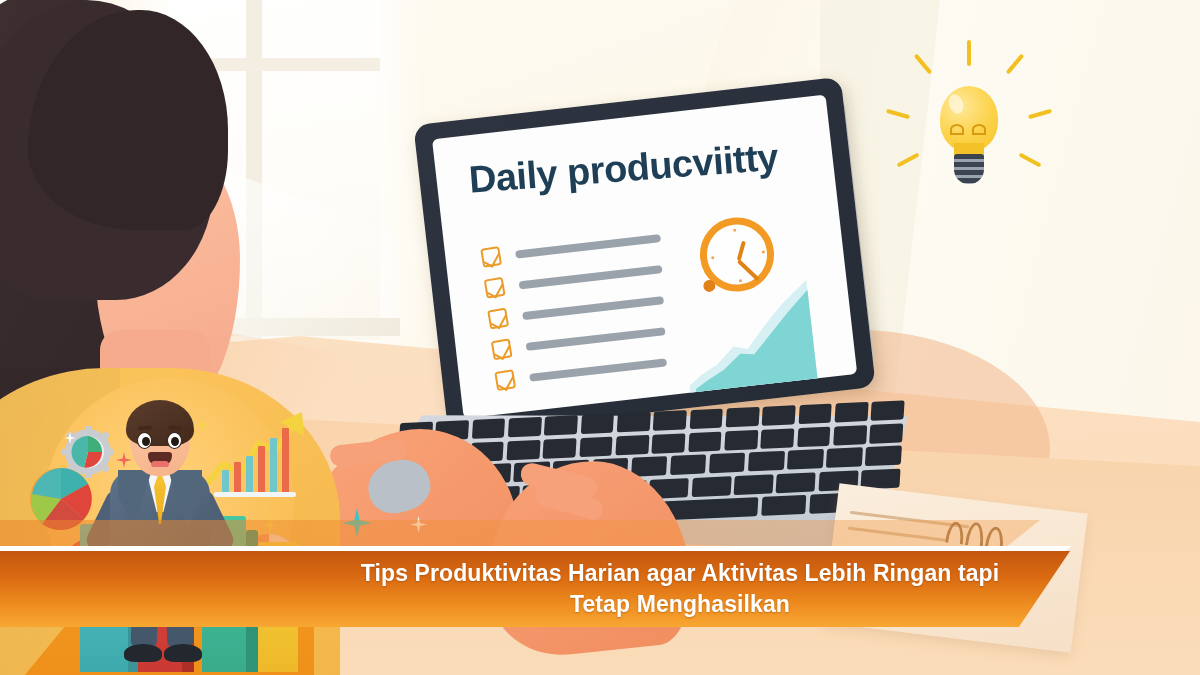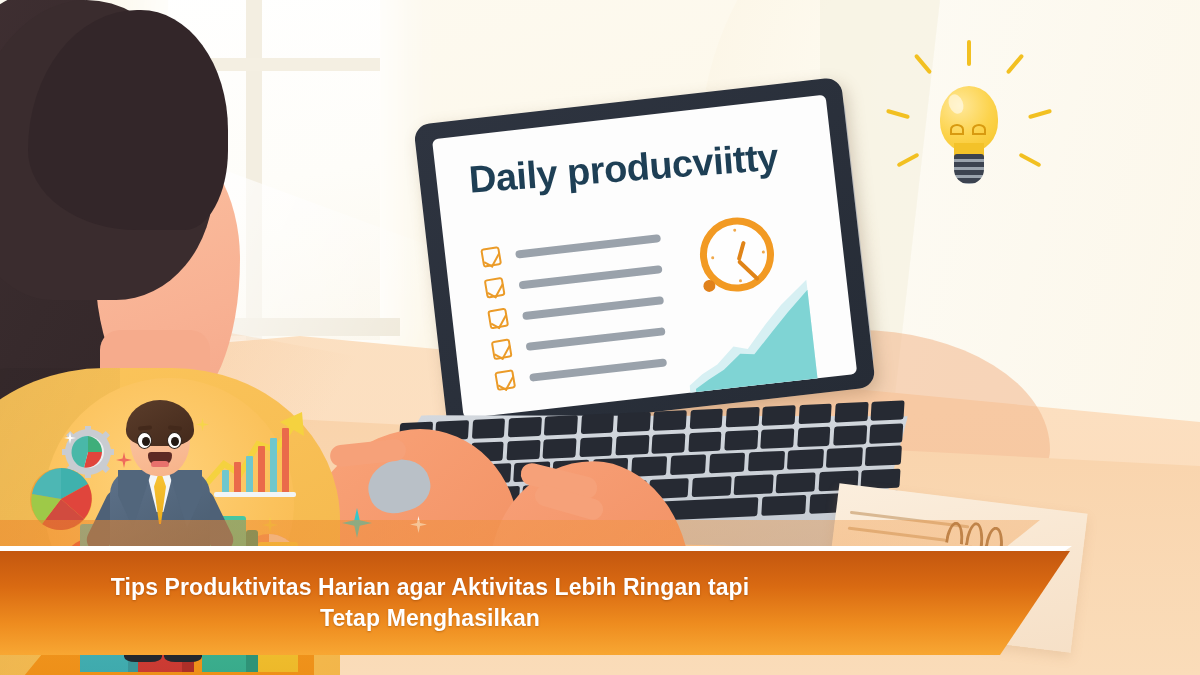--- a/index.html
+++ b/index.html
@@ -344,24 +344,24 @@
     position:absolute; left:0; top:520px; width:1200px; height:32px;
     background:linear-gradient(90deg,rgba(236,133,42,.55) 0%,rgba(240,148,60,.42) 55%,rgba(242,158,78,.34) 100%);
     clip-path:polygon(0 0,1040px 0,1000px 100%,0 100%);
   }
   .band-white {
     position:absolute; left:0; top:546px; width:1200px; height:7px;
     background:#ffffff;
     clip-path:polygon(0 0,1072px 0,1062px 100%,0 100%);
   }
   .banner {
-    position:absolute; left:0; top:551px; width:1200px; height:104px;
+    position:absolute; left:0; top:551px; width:1200px; height:76px;
     background:linear-gradient(180deg,#c4570f 0%,#d96a12 34%,#ee8c1f 70%,#f8a733 100%);
     clip-path:polygon(0 0,1070px 0,1000px 104px,0 104px);
-    display:flex; align-items:center; justify-content:flex-start;
+    display:flex; align-items:center; justify-content:flex-end;
     padding:0 170px 0 80px;
   }
   .banner-title {
     color:#ffffff; font-size:23px; font-weight:bold; line-height:1.36;
     text-align:center; letter-spacing:.1px;
     text-shadow:0 1px 2px rgba(110,45,0,.35);
     max-width:700px;
   }
 </style>
 </head>

